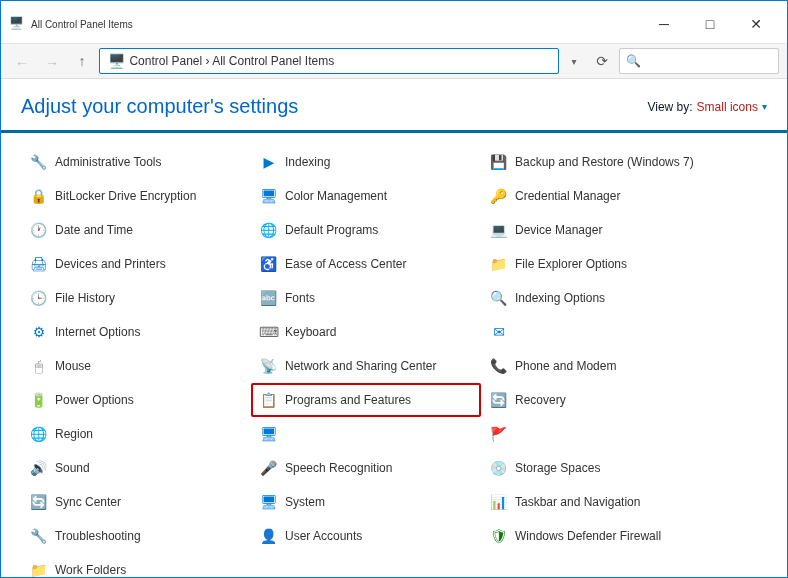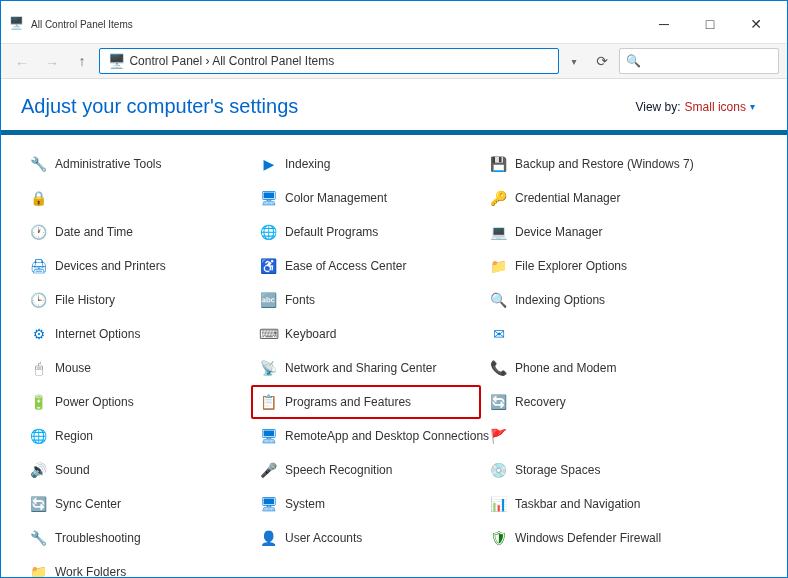--- a/index.html
+++ b/index.html
@@ -19,21 +19,21 @@
     .nav-btn.disabled { color: #bbb; cursor: default; }
     .address-field { flex: 1; height: 26px; border: 1px solid #0078d7; border-radius: 2px; display: flex; align-items: center; padding: 0 8px; background: #fff; font-size: 12px; color: #333; gap: 4px; }
     .breadcrumb-icon { font-size: 14px; }
     .address-dropdown { width: 22px; height: 26px; border: none; background: transparent; cursor: pointer; color: #666; font-size: 10px; display: flex; align-items: center; justify-content: center; }
     .refresh-btn { width: 26px; height: 26px; border: none; background: transparent; cursor: pointer; color: #555; font-size: 14px; display: flex; align-items: center; justify-content: center; border-radius: 2px; }
     .search-box { width: 160px; height: 26px; border: 1px solid #ccc; border-radius: 2px; display: flex; align-items: center; padding: 0 6px; background: #fff; }
     .search-box input { border: none; outline: none; font-size: 12px; flex: 1; background: transparent; }
 
     
     .content { flex: 1; padding: 0; overflow: hidden; display: flex; flex-direction: column; }
-    .content-header { padding: 16px 32px 12px 20px; display: flex; align-items: center; justify-content: space-between; border-bottom: 5px solid #0369a1; }
+    .content-header { padding: 16px 20px 12px 20px; display: flex; align-items: center; justify-content: space-between; border-bottom: 3px solid #0369a1; }
     .page-title { font-size: 20px; color: #0066cc; font-weight: 300; }
     .view-by { display: flex; align-items: center; gap: 4px; font-size: 12px; color: #666; }
     .view-by-label { color: #0f172a; }
     .view-by-option { color: #b91c1c; cursor: pointer; }
 
     
     .items-grid { display: grid; grid-template-columns: 230px 230px 280px; padding: 12px 20px; gap: 0; overflow-y: auto; flex: 1; }
     .item { display: flex; align-items: center; gap: 6px; padding: 5px 6px; cursor: pointer; border-radius: 2px; border: 2px solid transparent; }
     .item.highlighted { border: 2px solid #cc0000; background: #fff; }
     .item-icon { width: 20px; height: 20px; flex-shrink: 0; display: flex; align-items: center; justify-content: center; font-size: 14px; }
@@ -94,20 +94,21 @@
         <div class="item">
           <span class="item-icon icon-blue">▶</span>
           <span class="item-label">Indexing</span>
         </div>
         <div class="item">
           <span class="item-icon icon-blue">💾</span>
           <span class="item-label">Backup and Restore (Windows 7)</span>
         </div>
         <div class="item">
           <span class="item-icon icon-gray">🔒</span>
+          <span class="item-label">BitLocker Drive Encryption</span>
         </div>
         <div class="item">
           <span class="item-icon icon-blue">🖥</span>
           <span class="item-label">Color Management</span>
         </div>
         <div class="item">
           <span class="item-icon icon-blue">🔑</span>
           <span class="item-label">Credential Manager</span>
         </div>
         <div class="item">
@@ -180,21 +181,20 @@
         <div class="item">
           <span class="item-icon icon-blue">🔄</span>
           <span class="item-label">Recovery</span>
         </div>
         <div class="item">
           <span class="item-icon icon-blue">🌐</span>
           <span class="item-label">Region</span>
         </div>
         <div class="item">
           <span class="item-icon icon-blue">🖥</span>
-          <span class="item-label">RemoteApp and Desktop Connections</span>
         </div>
         <div class="item">
           <span class="item-icon icon-orange">🚩</span>
         </div>
         <div class="item">
           <span class="item-icon icon-gray">🔊</span>
           <span class="item-label">Sound</span>
         </div>
         <div class="item">
           <span class="item-icon icon-blue">🎤</span>

